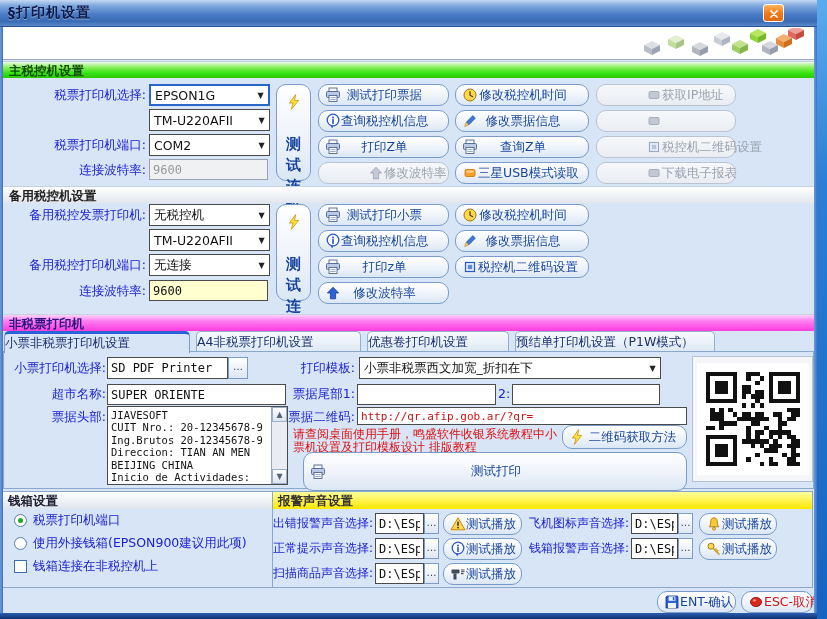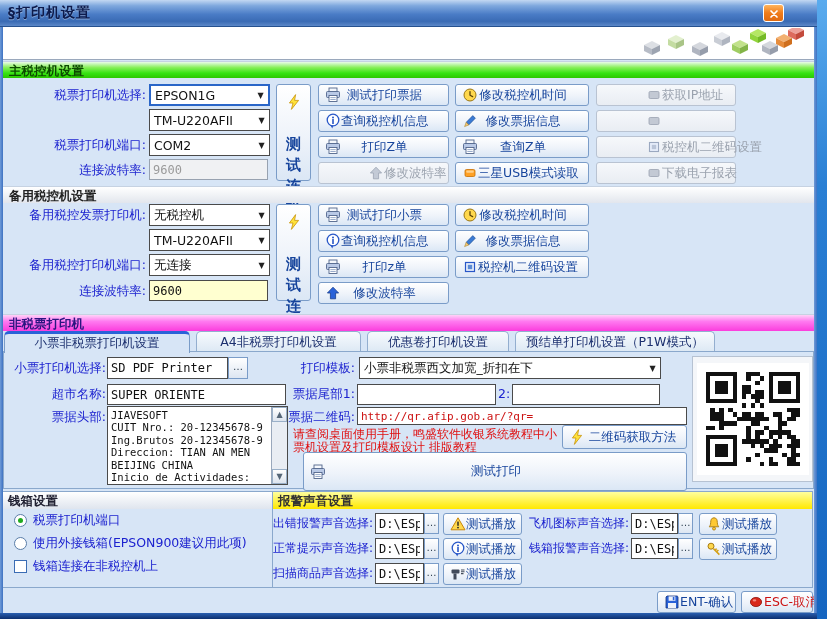--- a/index.html
+++ b/index.html
@@ -23,34 +23,34 @@
 .combo{position:absolute;height:22px;background:#fff;border:1px solid #4a4a4a;display:flex;align-items:center;cursor:pointer;}
 .combo .cval{flex:1;font-size:12.5px;color:#111;padding-left:4px;white-space:nowrap;overflow:hidden;}
 .combo .arr{width:15px;text-align:center;font-size:8px;color:#222;flex:none;}
 .combo.focused{border:2px solid #2a66c8;}
 
 .tin{position:absolute;height:21px;border:1px solid #4a4a4a;background:#fff;font-size:12px;font-family:"DejaVu Sans Mono",monospace;color:#111;padding:0 3px;}
 .tin.gray{background:#f0f1f3;color:#9a9a9a;border-color:#98a2b0;}
 .tin.yellow{background:#ffffd0;}
 .tin.red{color:#cc1111;font-size:11px;}
 
-.btn{position:absolute;height:22px;background:linear-gradient(180deg,#ffffff,#eef3fa 55%,#dbe7f5);border:1px solid #7a9cc8;border-radius:3px;display:flex;align-items:center;cursor:pointer;}
+.btn{position:absolute;height:22px;background:linear-gradient(180deg,#ffffff,#eef3fa 55%,#dbe7f5);border:1px solid #7a9cc8;border-radius:10px;display:flex;align-items:center;cursor:pointer;}
 .btn .ic{width:16px;height:16px;margin-left:6px;flex:none;display:flex;}
 .btn .ic svg{width:16px;height:16px;}
 .btn .bt{flex:1;text-align:center;font-size:12.5px;color:#16449c;margin-right:20px;white-space:nowrap;}
 .btn.tight .bt{margin-right:6px;}
 .btn.dis{border-color:#b9c3d2;background:linear-gradient(180deg,#f6f8fb,#e9edf3);cursor:default;padding-left:43px;}
 .btn.dis .bt{color:#9aa2ae;}
 .btn .bt.redtxt{color:#cc1111;}
 
 .vconn{display:block;padding-top:9px;}
 .vconn .ic{display:block;margin:0 auto;}
 .vconn .vtext{display:block;margin-top:24px;text-align:center;font-size:15px;font-weight:bold;color:#16449c;word-break:break-all;line-height:21px;padding:0 2px;}
 
-.tab{position:absolute;top:331px;height:21px;border:1px solid #93aecf;border-bottom:none;border-radius:5px 5px 0 0;background:linear-gradient(180deg,#f7fafd,#dce8f4);font-size:12.5px;color:#1b2f6e;text-align:center;line-height:20px;white-space:nowrap;cursor:pointer;}
+.tab{position:absolute;top:331px;height:21px;border:1px solid #93aecf;border-bottom:none;border-radius:5px 5px 0 0;background:linear-gradient(180deg,#f7fafd,#dce8f4);font-size:12.5px;color:#1b2f6e;line-height:20px;white-space:nowrap;cursor:pointer;}
 .tab.active{background:#d7e5f6;border-color:#7a9cc8;border-top:3px solid #2a62d8;height:22px;line-height:18px;z-index:3;}
 .tabbox{position:absolute;left:3px;top:351px;width:811px;height:138px;border:1px solid #8aa8cc;background:#d7e5f6;z-index:1;}
 
 .tabox{position:absolute;border:1px solid #4a4a4a;background:#fff;display:flex;}
 .tatext{flex:1;font-family:"DejaVu Sans Mono",monospace;font-size:10.5px;line-height:12.4px;color:#111;padding:2px 3px;white-space:pre-line;overflow:hidden;}
 .sbar{width:16px;background:#e9edf3;border-left:1px solid #9aa8bc;display:flex;flex-direction:column;justify-content:space-between;align-items:stretch;}
 .sbtn{font-size:8px;color:#567;text-align:center;background:linear-gradient(#fff,#dde4ee);border:1px solid #9ab0c8;height:15px;line-height:13px;cursor:pointer;}
 .warn{position:absolute;color:#e01010;font-size:12px;line-height:13px;white-space:nowrap;}
 
 .qrpanel{position:absolute;left:692px;top:356px;width:121px;height:126px;background:#f4f6f9;border:1px solid #b6c2d2;display:flex;align-items:center;justify-content:center;}

